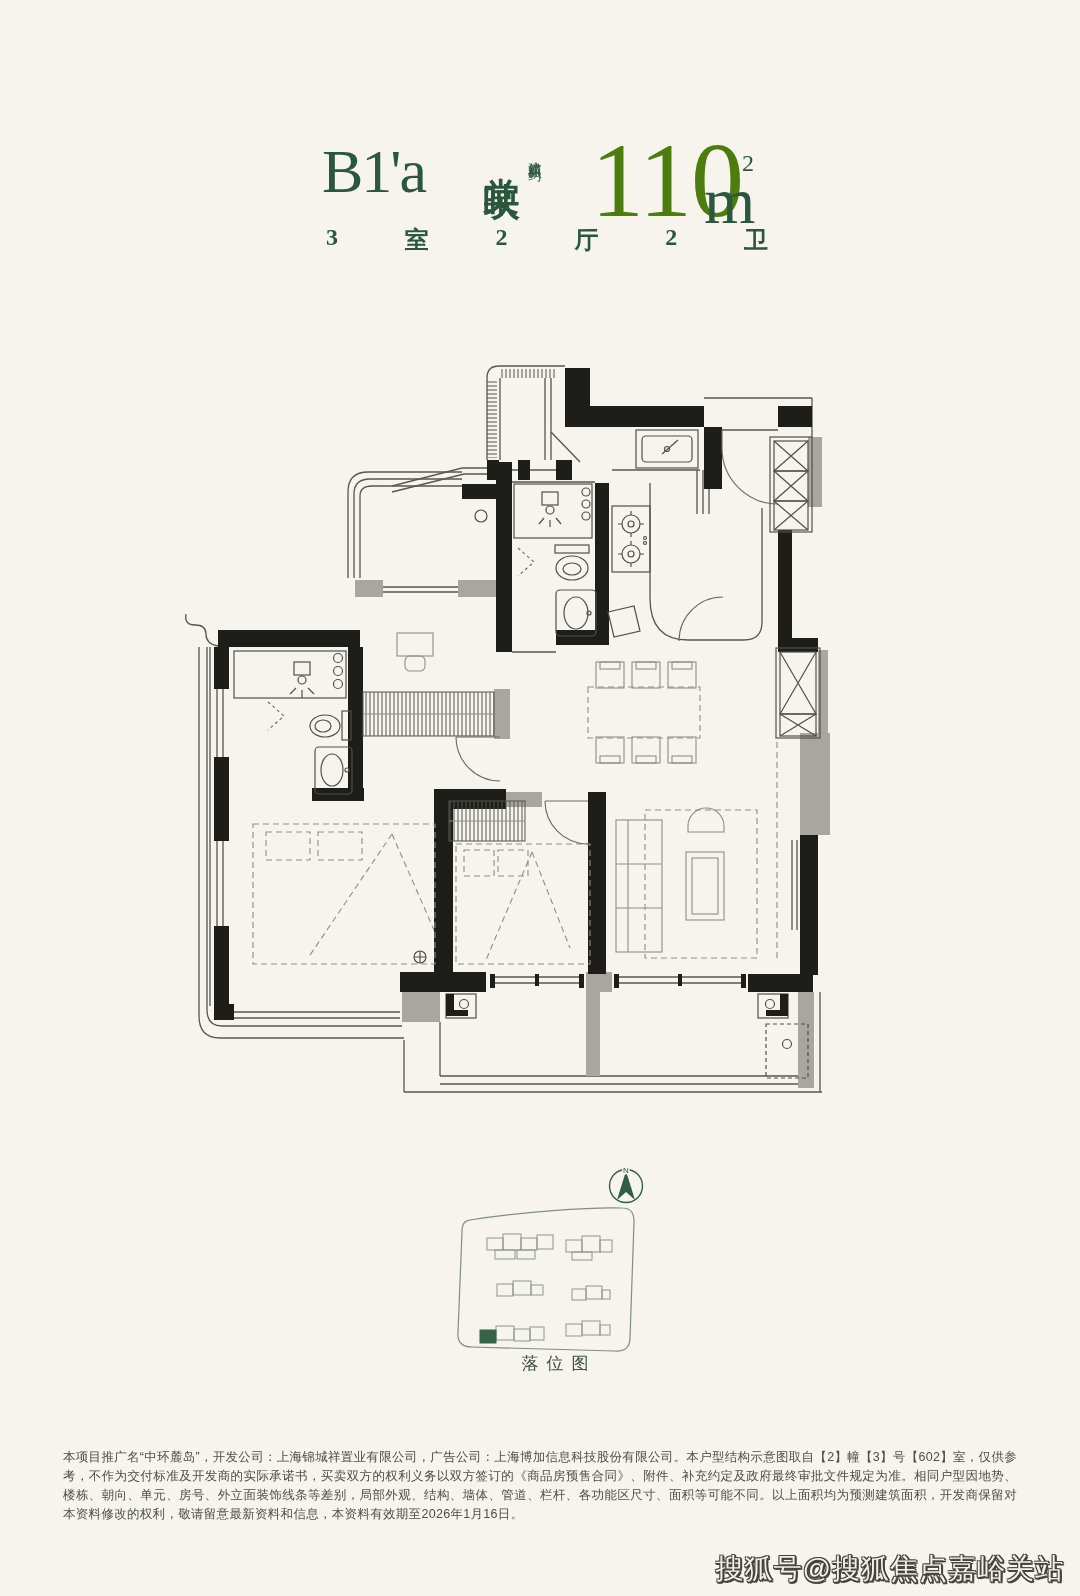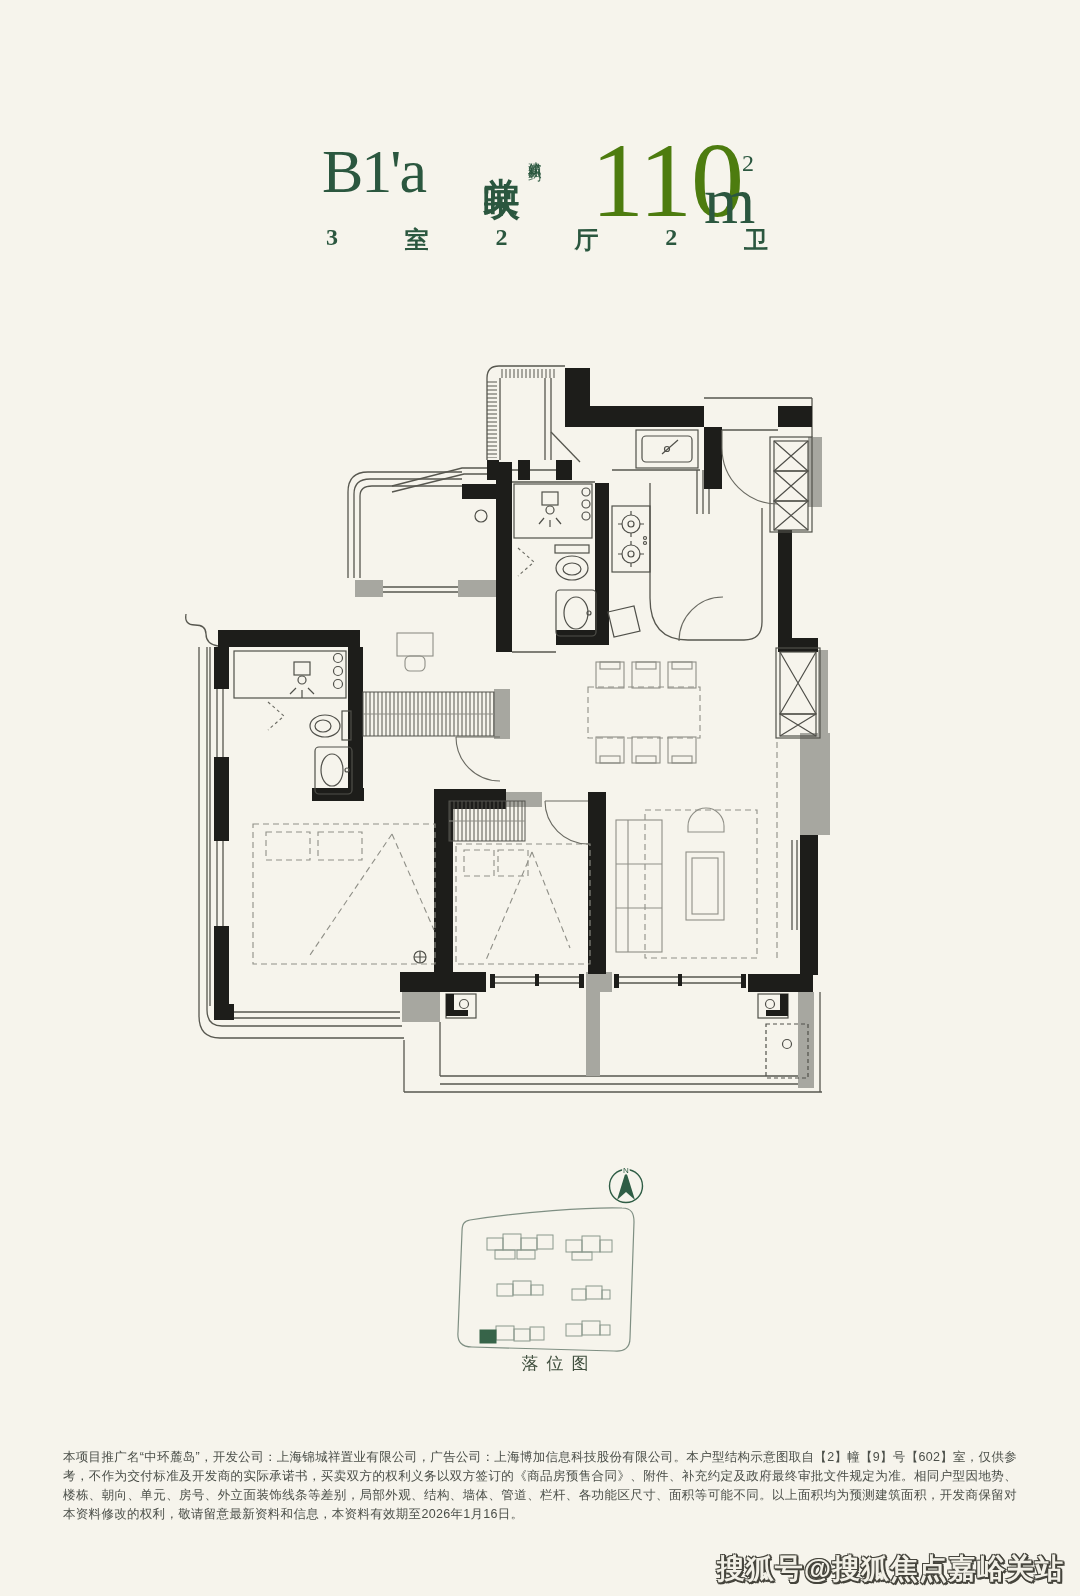--- a/index.html
+++ b/index.html
@@ -23,21 +23,21 @@
             justify-content:space-between;font-size:24px;color:#2b573f;
             font-family:"Liberation Serif",serif;font-weight:bold;}
   
   #plan-wrap{position:absolute;left:160px;top:330px;width:700px;height:790px;}
   #site-wrap{position:absolute;left:430px;top:1148px;width:230px;height:212px;}
   #site-label{position:absolute;left:444px;top:1352px;width:230px;text-align:center;
               font-size:17px;letter-spacing:8px;color:#41503f;}
   
   #disclaimer{position:absolute;left:63px;top:1448px;width:954px;font-size:12.5px;
               line-height:19px;color:#4b4f49;text-align:justify;letter-spacing:.3px;}
-  #watermark{position:absolute;right:16px;bottom:8px;font-size:28px;font-weight:bold;
+  #watermark{position:absolute;right:16px;bottom:8px;font-size:28px;font-weight:normal;
              letter-spacing:1px;color:#f2f0e7;
              text-shadow:2px 2px 0 #45443c,-1px -1px 0 #45443c,1px -1px 0 #45443c,
                          -1px 1px 0 #45443c,2px 0 0 #45443c,0 2px 0 #45443c;}
   svg .thin{stroke:#57574f;stroke-width:1.3;fill:none;}
   svg .fur{stroke:#8f8f87;stroke-width:1.1;fill:none;}
   svg .dash{stroke:#8f8f87;stroke-width:1.1;fill:none;stroke-dasharray:6 4;}
   svg .fix{stroke:#50504a;stroke-width:1.2;fill:none;}
   svg .door{stroke:#6a6a62;stroke-width:1.1;fill:none;}
   svg .zig{stroke:#6a6a62;stroke-width:1.1;fill:none;stroke-dasharray:3 3;}
 </style>
@@ -319,16 +319,16 @@
       <rect x="530" y="1327" width="14" height="13"></rect>
       <rect x="566" y="1324" width="16" height="12"></rect>
           <rect x="582" y="1321" width="18" height="14"></rect>
       <rect x="600" y="1325" width="10" height="10"></rect>
       <rect x="480" y="1330" width="16" height="13" fill="#376449" stroke="#376449"></rect>
     </g>
   </svg>
   </div>
   <div id="site-label">落位图</div>
 
-  <div id="disclaimer">本项目推广名“中环麓岛”，开发公司：上海锦城祥置业有限公司，广告公司：上海博加信息科技股份有限公司。本户型结构示意图取自【2】幢【9】号【602】室，仅供参考，不作为交付标准及开发商的实际承诺书，买卖双方的权利义务以双方签订的《商品房预售合同》、附件、补充约定及政府最终审批文件规定为准。相同户型因地势、楼栋、朝向、单元、房号、外立面装饰线条等差别，局部外观、结构、墙体、管道、栏杆、各功能区尺寸、面积等可能不同。以上面积均为预测建筑面积，开发商保留对本资料修改的权利，敬请留意最新资料和信息，本资料有效期至2026年1月16日。</div>
+  <div id="disclaimer">本项目推广名“中环麓岛”，开发公司：上海锦城祥置业有限公司，广告公司：上海博加信息科技股份有限公司。本户型结构示意图取自【2】幢【3】号【602】室，仅供参考，不作为交付标准及开发商的实际承诺书，买卖双方的权利义务以双方签订的《商品房预售合同》、附件、补充约定及政府最终审批文件规定为准。相同户型因地势、楼栋、朝向、单元、房号、外立面装饰线条等差别，局部外观、结构、墙体、管道、栏杆、各功能区尺寸、面积等可能不同。以上面积均为预测建筑面积，开发商保留对本资料修改的权利，敬请留意最新资料和信息，本资料有效期至2026年1月16日。</div>
   <div id="watermark">搜狐号@搜狐焦点嘉峪关站</div>
 
 </div>
 
 </body></html>

